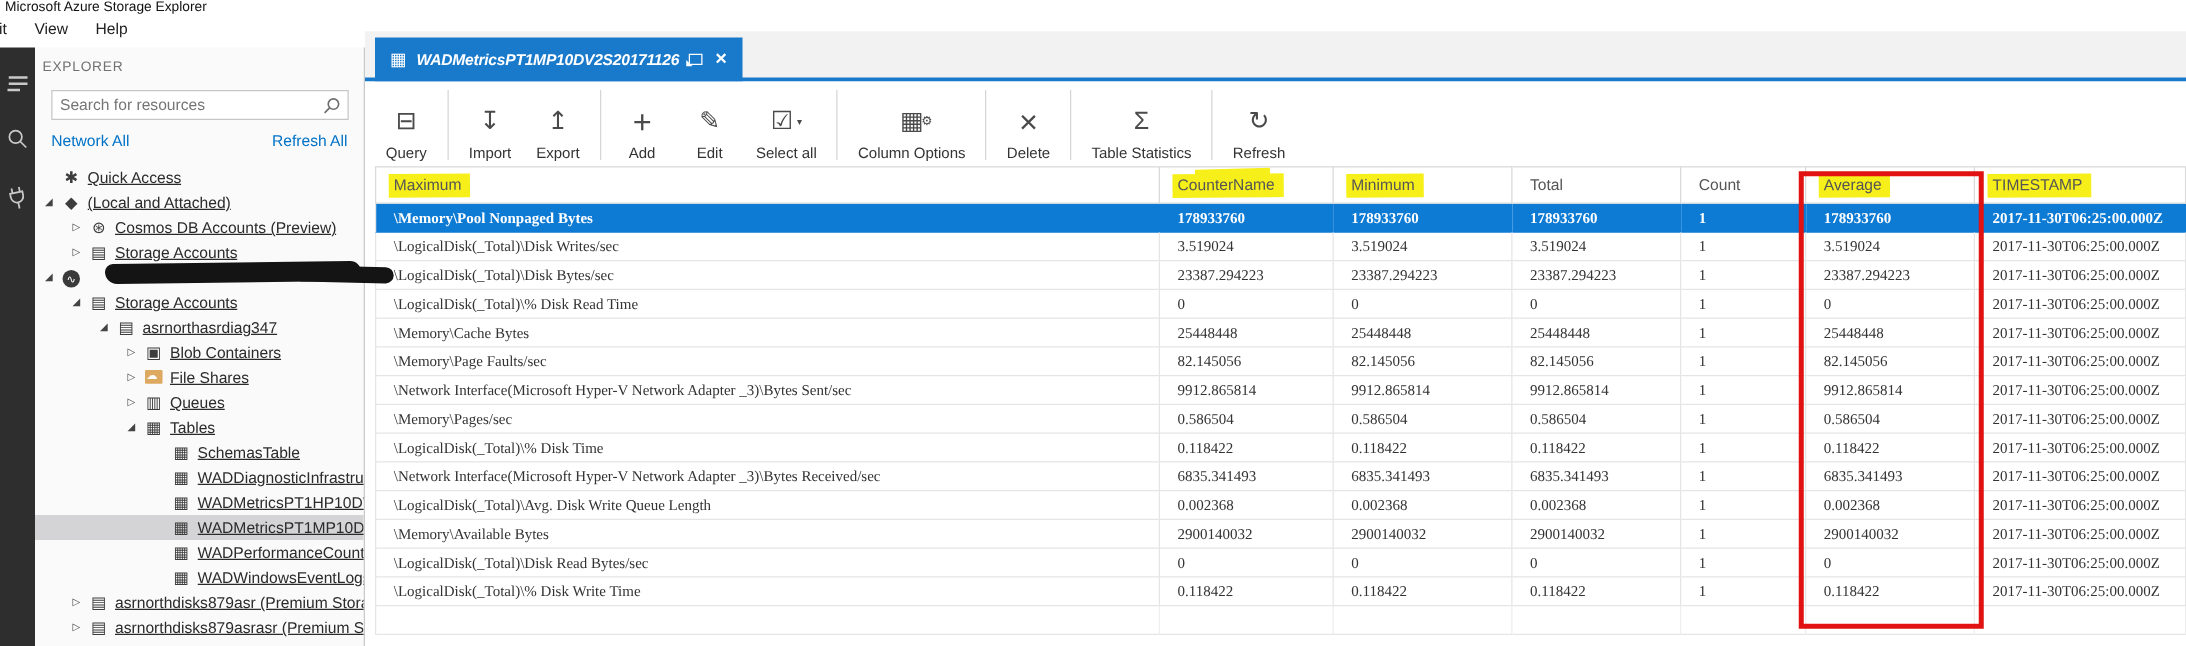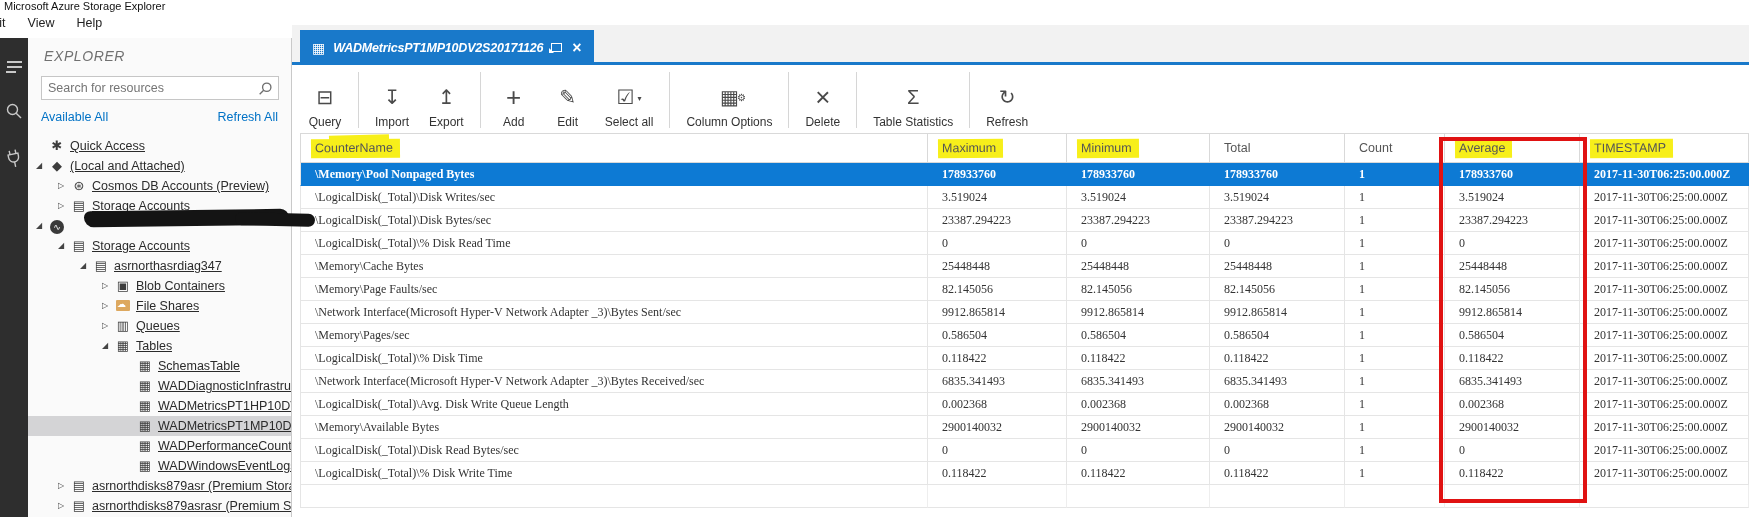--- a/index.html
+++ b/index.html
@@ -21,21 +21,21 @@
   .ab-icon { width:28px; height:30px; display:flex; align-items:center; justify-content:center; }
   .ab-icon.menu { margin-top:14px; flex-direction:column; justify-content:center; gap:3px; }
   .ab-bar { width:15px; height:2px; background:#c9c9c9; }
   .ab-bar.short { width:10px; align-self:flex-start; margin-left:6px; }
   .ab-icon.search { margin-top:14px; }
   .ab-icon.plug { margin-top:18px; transform:rotate(-12deg); }
 
   
   #explorer { position:absolute; top:38px; left:28px; width:264px; bottom:0;
     background:#fafafa; border-right:1px solid #c9c9c9; overflow:hidden; }
-  .exp-header { margin:10px 0 0 16px; font-size:14px; letter-spacing:.6px; color:#717171;font-style:italic; }
+  .exp-header { margin:10px 0 0 6px; font-size:11px; letter-spacing:.6px; color:#717171; }
   .search-box { margin:12px 12px 0 13px; height:24px; border:1px solid #c6c6c6;
     background:#fff; display:flex; align-items:center; }
   .search-box input { flex:1; border:none; outline:none; font-size:12.5px; padding-left:6px;
     color:#ef4444; background:transparent; font-family:inherit; }
   .search-box input::placeholder { color:#757575; opacity:1; }
   .search-box .mag { margin-right:5px; display:flex; }
   .links-row { margin:10px 13px 0 13px; display:flex; justify-content:space-between;
     font-size:12.5px; color:#0072c6; }
   .link { cursor:pointer; }
   #tree { margin-top:12px; }
@@ -145,21 +145,21 @@
   <div class="search-box">
     <input type="text" placeholder="Search for resources" style="">
     <span class="mag">
       <svg width="15" height="15" viewBox="0 0 18 18" fill="none" stroke="#6e6e6e" stroke-width="1.6">
         <circle cx="10.5" cy="7.5" r="5"></circle>
           <line x1="6.8" y1="11.2" x2="2" y2="16"></line>
       </svg>
     </span>
   </div>
   <div class="links-row">
-    <span class="link">Available All</span>
+    <span class="link">Network All</span>
     <span class="link">Refresh All</span>
   </div>
   <div id="tree">
       <div class="tree-item" style="padding-left: 8px;">
         <span class="expander"></span>
         <span class="t-icon grid">✱</span>
         <span class="t-label">Quick Access</span>
       </div>
       <div class="tree-item" style="padding-left: 8px;">
         <span class="expander">◢</span>
@@ -309,22 +309,22 @@
         <span class="tb-label">Table Statistics</span>
       </div>
       <span class="tb-sep"></span>
       <div class="tb-btn">
         <span class="tb-icon">↻</span>
         <span class="tb-label">Refresh</span>
       </div>
     </div>
   <div id="grid">
     <div class="g-header" id="ghead">
+        <div class="g-hcell"><span class="hl">Maximum</span></div>
         <div class="g-hcell"><span class="hl">CounterName</span><span class="hl-stray"></span></div>
-        <div class="g-hcell"><span class="hl">Maximum</span></div>
         <div class="g-hcell"><span class="hl wide">Minimum</span></div>
         <div class="g-hcell"><span>Total</span></div>
         <div class="g-hcell"><span>Count</span></div>
         <div class="g-hcell"><span class="hl">Average</span></div>
         <div class="g-hcell"><span class="hl">TIMESTAMP</span></div>
       </div>
     <div id="gbody">
         <div class="g-row selected">
           <div class="g-cell">\Memory\Pool Nonpaged Bytes</div>
           <div class="g-cell">178933760</div>

